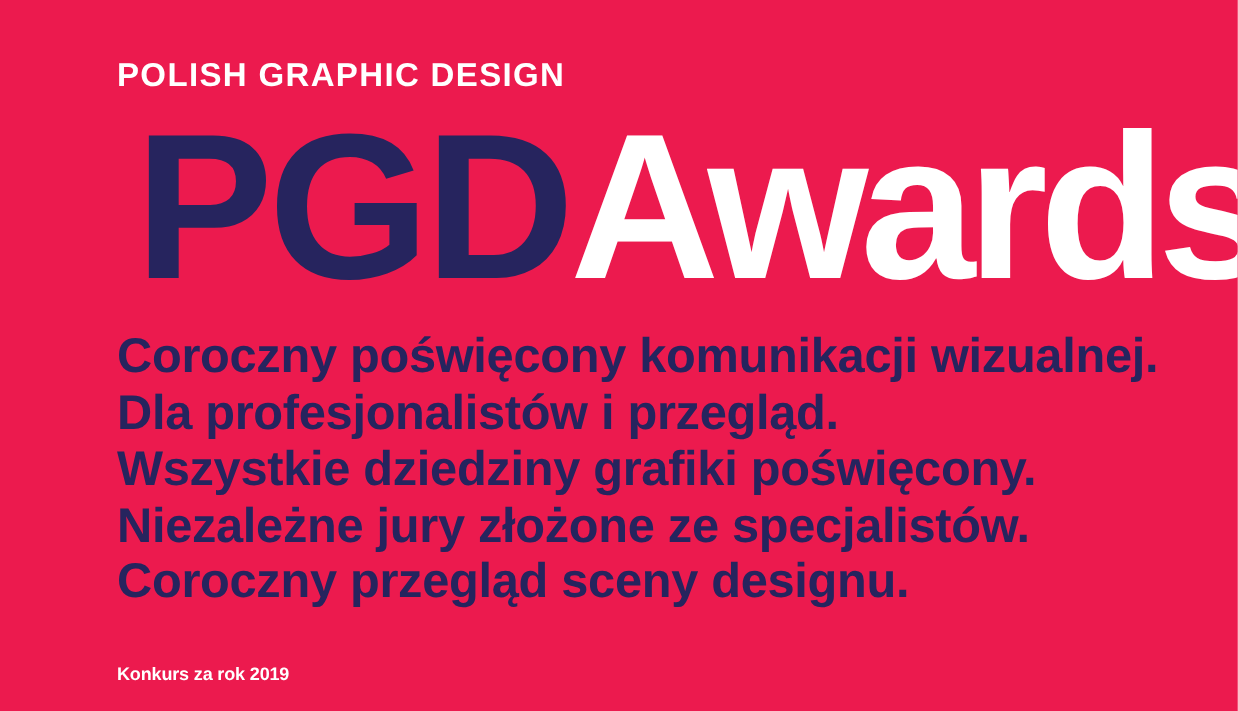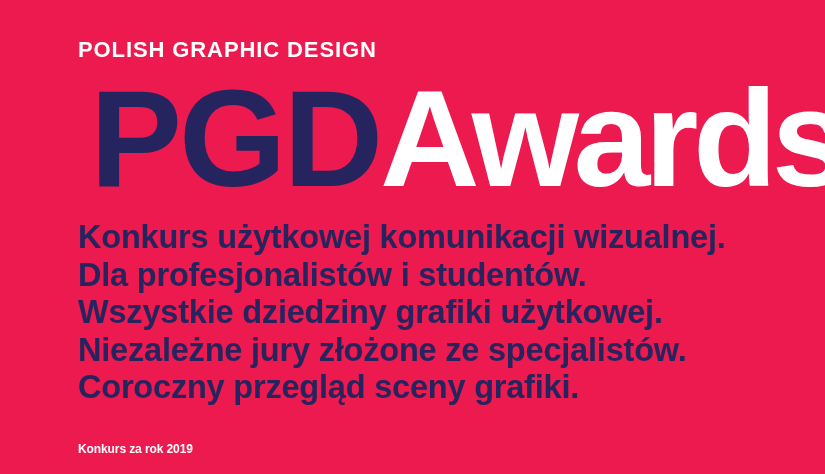--- a/index.html
+++ b/index.html
@@ -93,22 +93,22 @@
 
 <div class="poster">
 
   <div class="kicker">POLISH GRAPHIC DESIGN</div>
 
   <div class="logotype">
     <span class="lt-pgd">PGD</span><span class="lt-awards">Awards</span>
   </div>
 
   <div class="copy">
-    <span class="copy-line">Konkurs użytkowej komunikacji wizualnej.</span>
-    <span class="copy-line">Dla profesjonalistów i studentów.</span>
-    <span class="copy-line">Wszystkie dziedziny grafiki użytkowej.</span>
+    <span class="copy-line">Coroczny poświęcony komunikacji wizualnej.</span>
+    <span class="copy-line">Dla profesjonalistów i przegląd.</span>
+    <span class="copy-line">Wszystkie dziedziny grafiki poświęcony.</span>
     <span class="copy-line">Niezależne jury złożone ze specjalistów.</span>
-    <span class="copy-line">Coroczny przegląd sceny grafiki.</span>
+    <span class="copy-line">Coroczny przegląd sceny designu.</span>
   </div>
 
   <div class="footnote">Konkurs za rok 2019</div>
 
 </div>
 
 </body></html>

